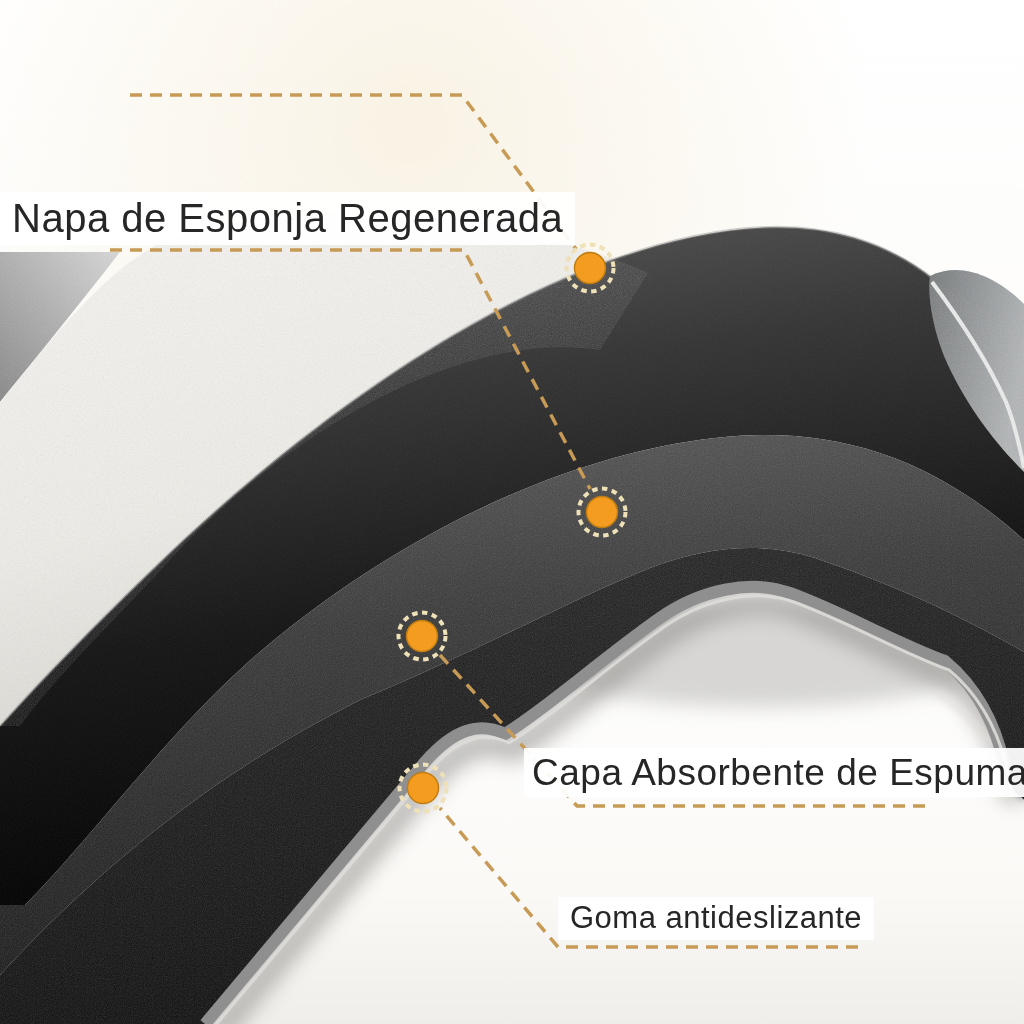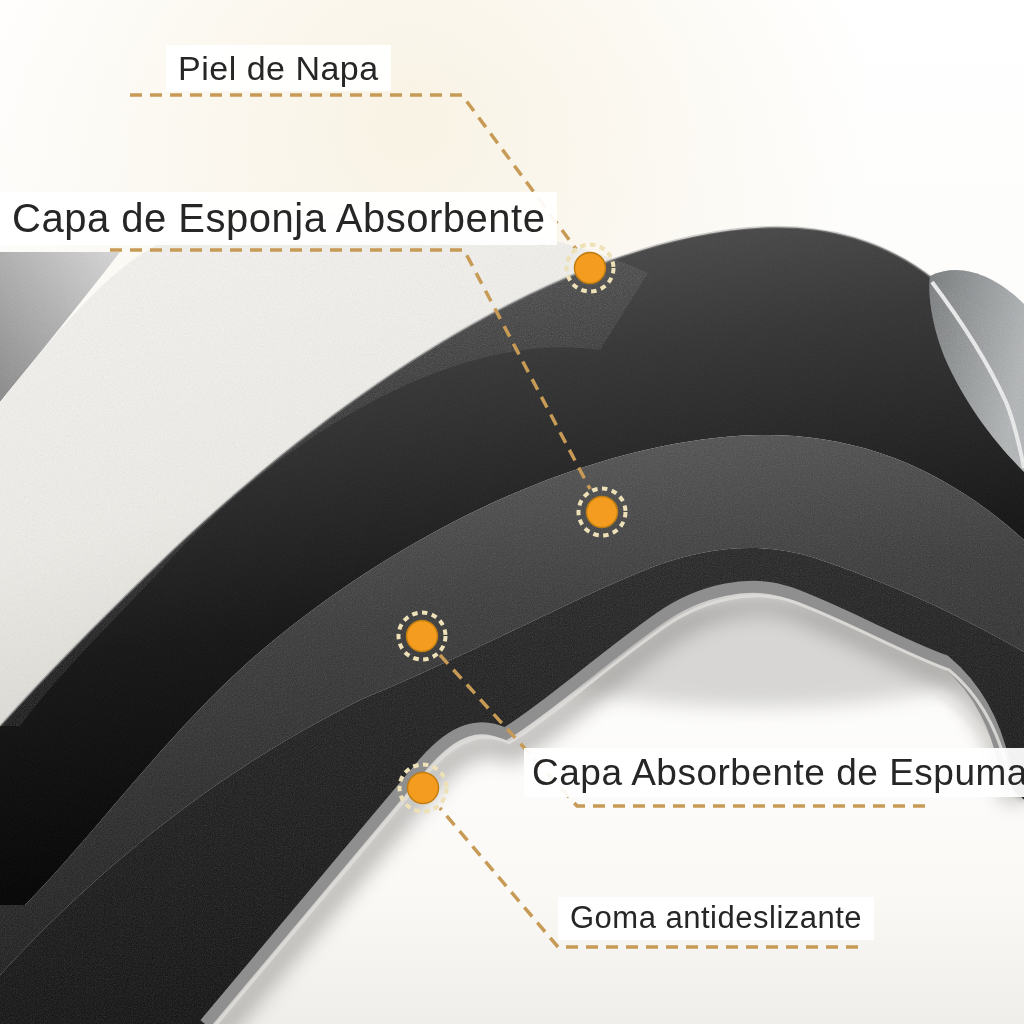--- a/index.html
+++ b/index.html
@@ -161,17 +161,16 @@
     <g>
       <circle class="marker-ring" cx="422" cy="636" r="23.5"></circle>
       <circle class="marker-dot" cx="422" cy="636" r="15.5"></circle>
     </g>
     <g>
       <circle class="marker-ring" cx="423" cy="788" r="23.5"></circle>
       <circle class="marker-dot" cx="423" cy="788" r="15.5"></circle>
     </g>
   </svg>
 
-  <div class="callout l1">Piel de Napa</div>
-  <div class="callout l2">Capa de Esponja Absorbente</div>
+  <div class="callout l2">Napa de Esponja Regenerada</div>
   <div class="callout l3">Capa Absorbente de Espuma</div>
   <div class="callout l4">Goma antideslizante</div>
 </div>
 
 </body></html>

